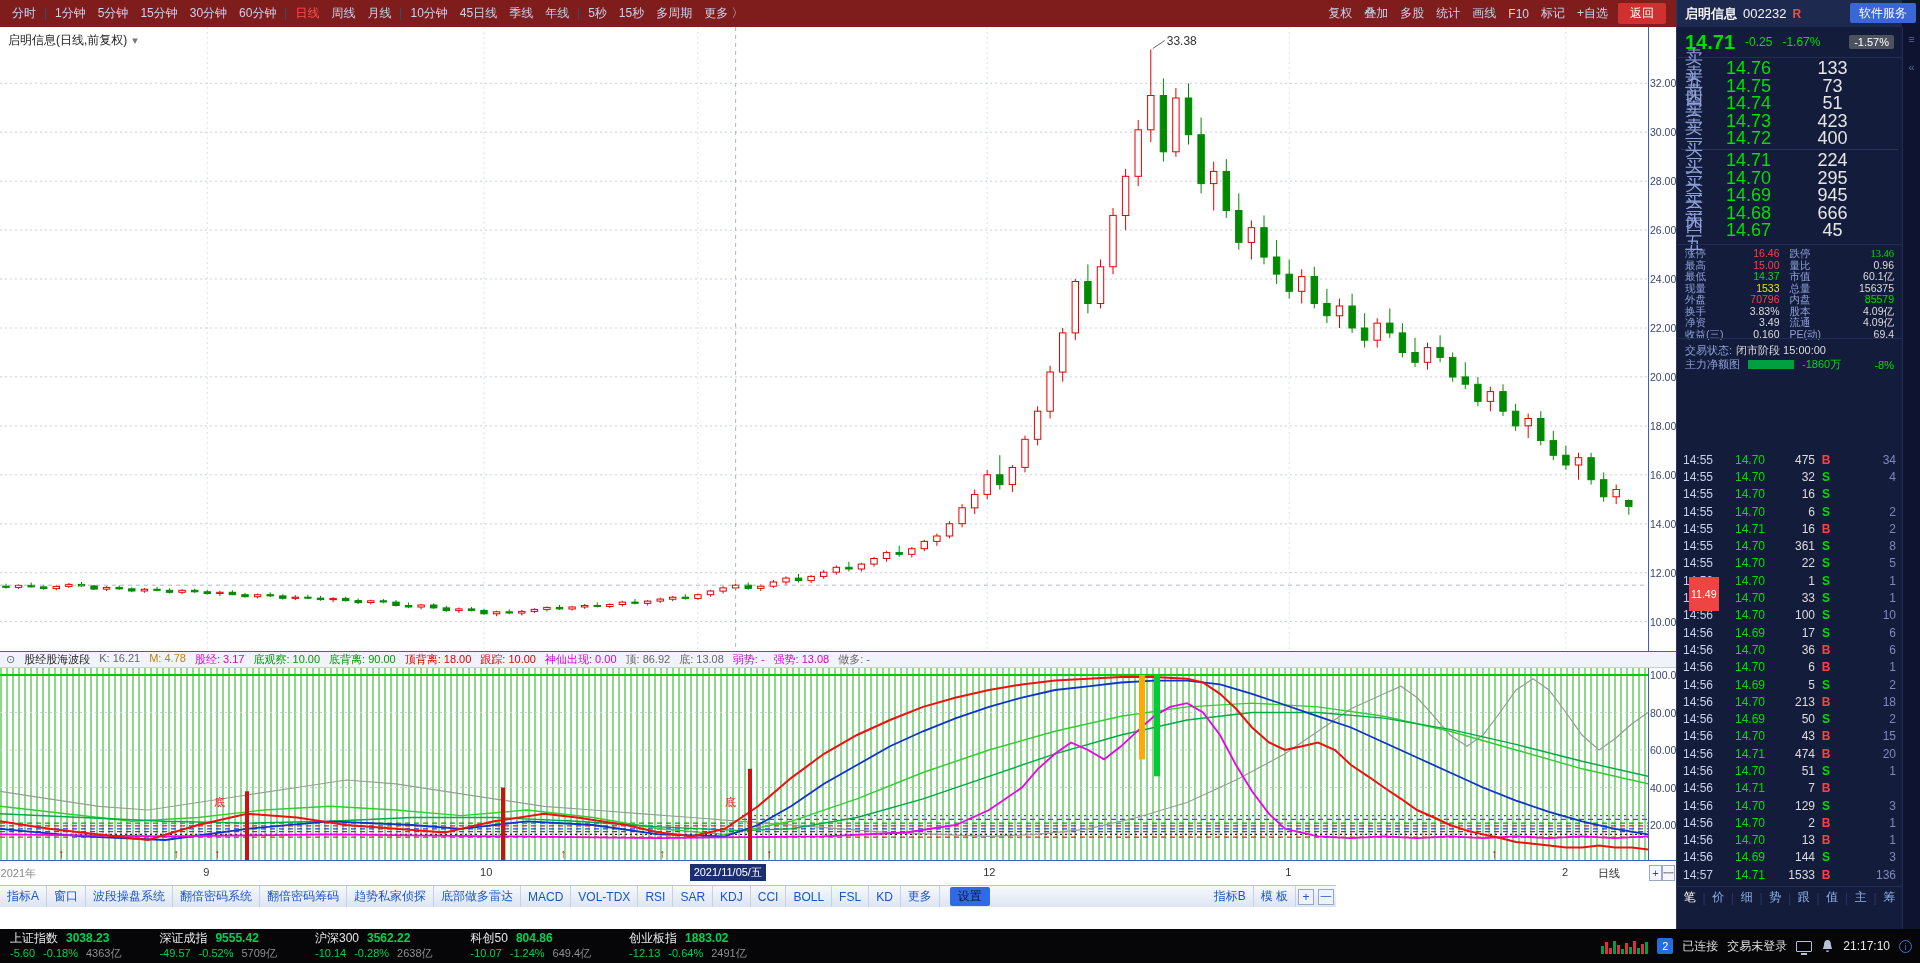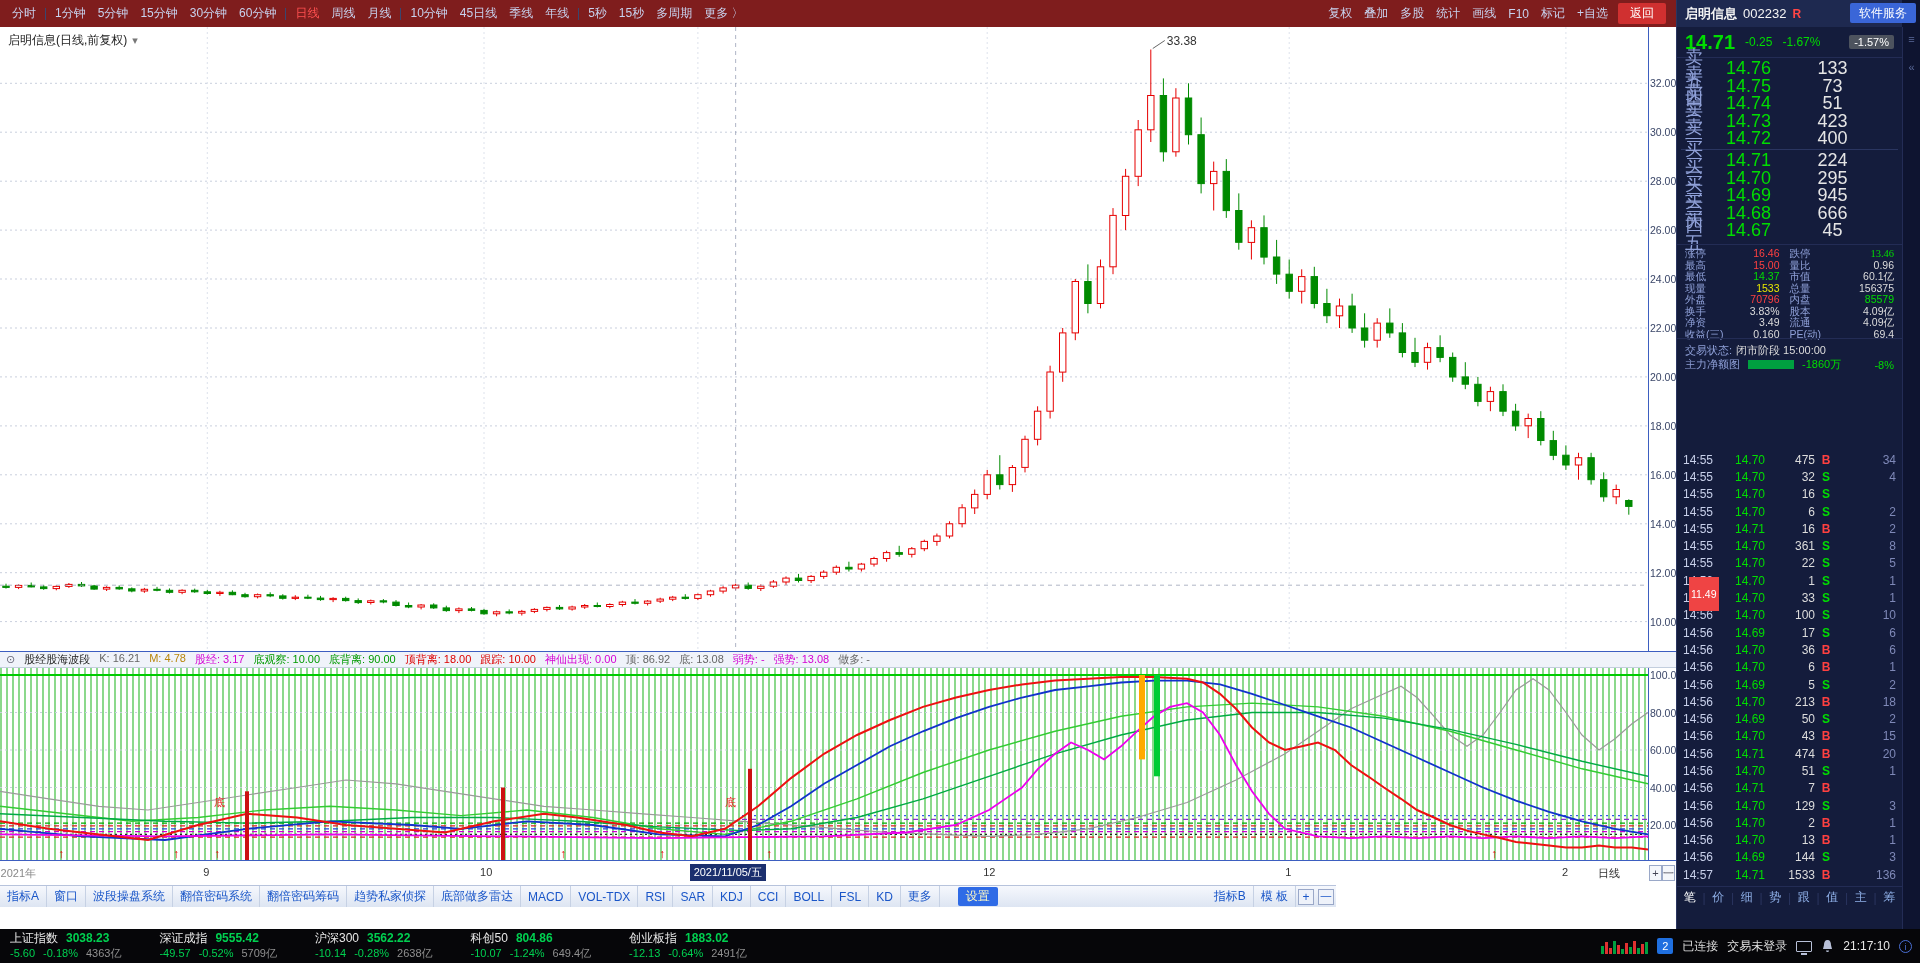--- a/index.html
+++ b/index.html
@@ -51,21 +51,21 @@
   .period-label{position:absolute;left:1598px;top:5px;color:#333;}
   .zoom-sq{position:absolute;top:4px;width:13px;height:16px;border:1px solid #9aa8c8;color:#445;
     text-align:center;line-height:14px;font-size:11px;cursor:pointer;background:#f4f6fb;}
   .zoom-in{left:1649px;} .zoom-out{left:1662px;}
 
   .tb{position:absolute;left:0;width:1336px;height:22px;background:linear-gradient(#f6f8fd,#dde5f2);
     border-top:1px solid #b7c3dc;display:flex;align-items:center;font-size:12px;color:#1a56c8;}
   .tb1{top:858px;} .tb2{top:880px;}
   .t{padding:0 7px;border-right:1px solid #c6d1e4;white-space:nowrap;cursor:pointer;height:100%;
     display:flex;align-items:center;}
-  .active-btn{background:#2f6be6;color:#fef9c3;margin:0 18px;padding:1px 8px;border-radius:2px;cursor:pointer;}
+  .active-btn{background:#2f6be6;color:#0f172a;margin:0 10px;padding:1px 8px;border-radius:2px;cursor:pointer;}
   .spacer{flex:1;}
   .sq{width:16px;height:16px;border:1px solid #9aa8c8;text-align:center;line-height:15px;margin:0 2px;
     cursor:pointer;background:#eef2fa;color:#1a56c8;}
 
   
   .panel{position:absolute;left:1676px;top:0;width:226px;height:929px;background:#141c3c;
     border-left:1px solid #2a3560;color:#ccd;font-size:12px;}
   .p-header{position:absolute;left:0;top:0;width:100%;height:27px;background:#1e2950;display:flex;
     align-items:center;padding-left:8px;gap:6px;}
   .p-name{color:#f5f5f5;font-weight:bold;font-size:13px;}

